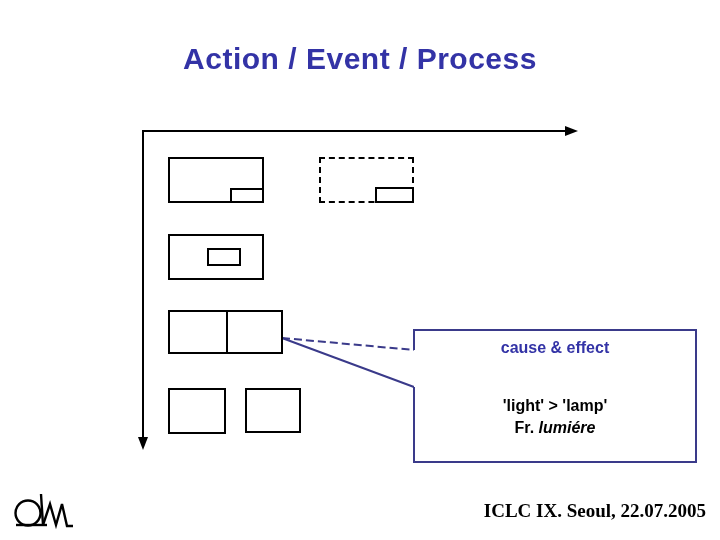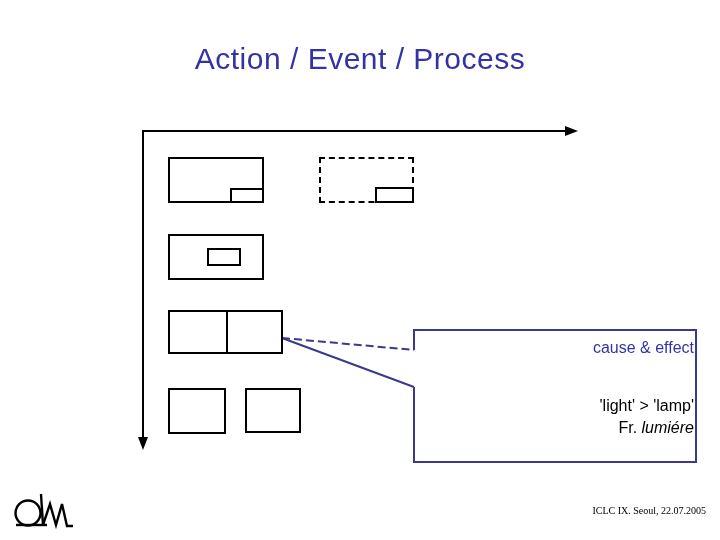--- a/index.html
+++ b/index.html
@@ -15,21 +15,21 @@
     width:720px;height:540px;
     background:var(--background);
     overflow:hidden;
     font-family:"Liberation Sans",sans-serif;
   }
   .title{
     position:absolute;
     top:42px;left:0;width:720px;
     text-align:center;
     font-size:30px;
-    font-weight:400;
+    font-weight:700;
     color:var(--title-blue);
     letter-spacing:0.5px;
   }
   .layer{
     position:absolute;top:0;left:0;width:720px;height:540px;
     pointer-events:none;
   }
   .ink-line{fill:none;stroke:var(--ink);stroke-width:2;}
   .ink-fill{fill:var(--ink);stroke:none;}
   .navy-line{fill:none;stroke:var(--navy);stroke-width:2;}
@@ -45,41 +45,42 @@
   .box.dashed{border-style:dashed;border-width:2px;}
   .divider{
     position:absolute;
     top:0;bottom:0;width:2px;
     background:var(--ink);
   }
 
   .callout-text{
     position:absolute;
     left:416px;top:330px;width:278px;height:132px;
-    text-align:right;
+    text-align:center;
+    font-weight:bold;
   }
   .callout-heading{
     margin-top:9px;
     font-size:16px;
     color:var(--title-blue);
   }
   .callout-body{
     margin-top:38px;
     font-size:16px;
     color:var(--ink);
     line-height:22px;
   }
   .it{font-style:italic;}
 
   .footer{
     position:absolute;
-    right:14px;bottom:24px;
+    right:14px;bottom:18px;
     font-family:"Liberation Serif",serif;
-    font-weight:normal;
-    font-size:10px;
+    font-weight:bold;
+    font-size:19px;
     color:var(--ink);
   }
 </style>
 </head>
 <body>
 
 <div class="slide">
 
   <h1 class="title">Action / Event / Process</h1>
 

